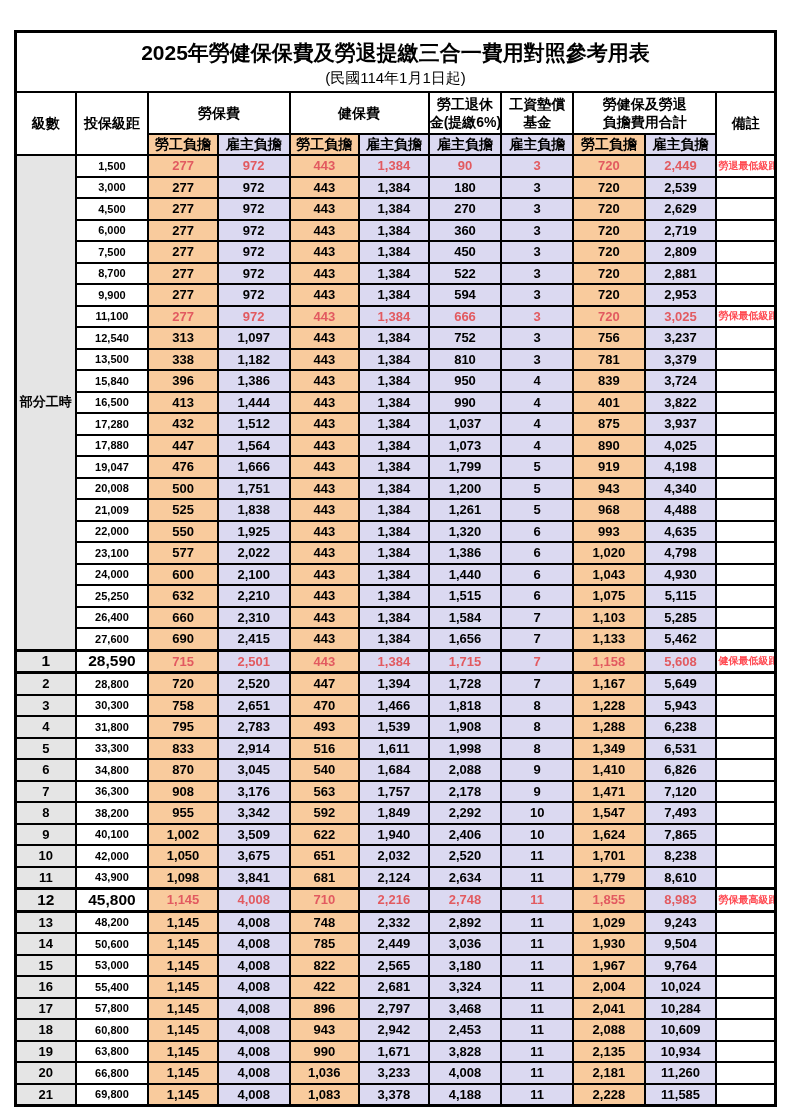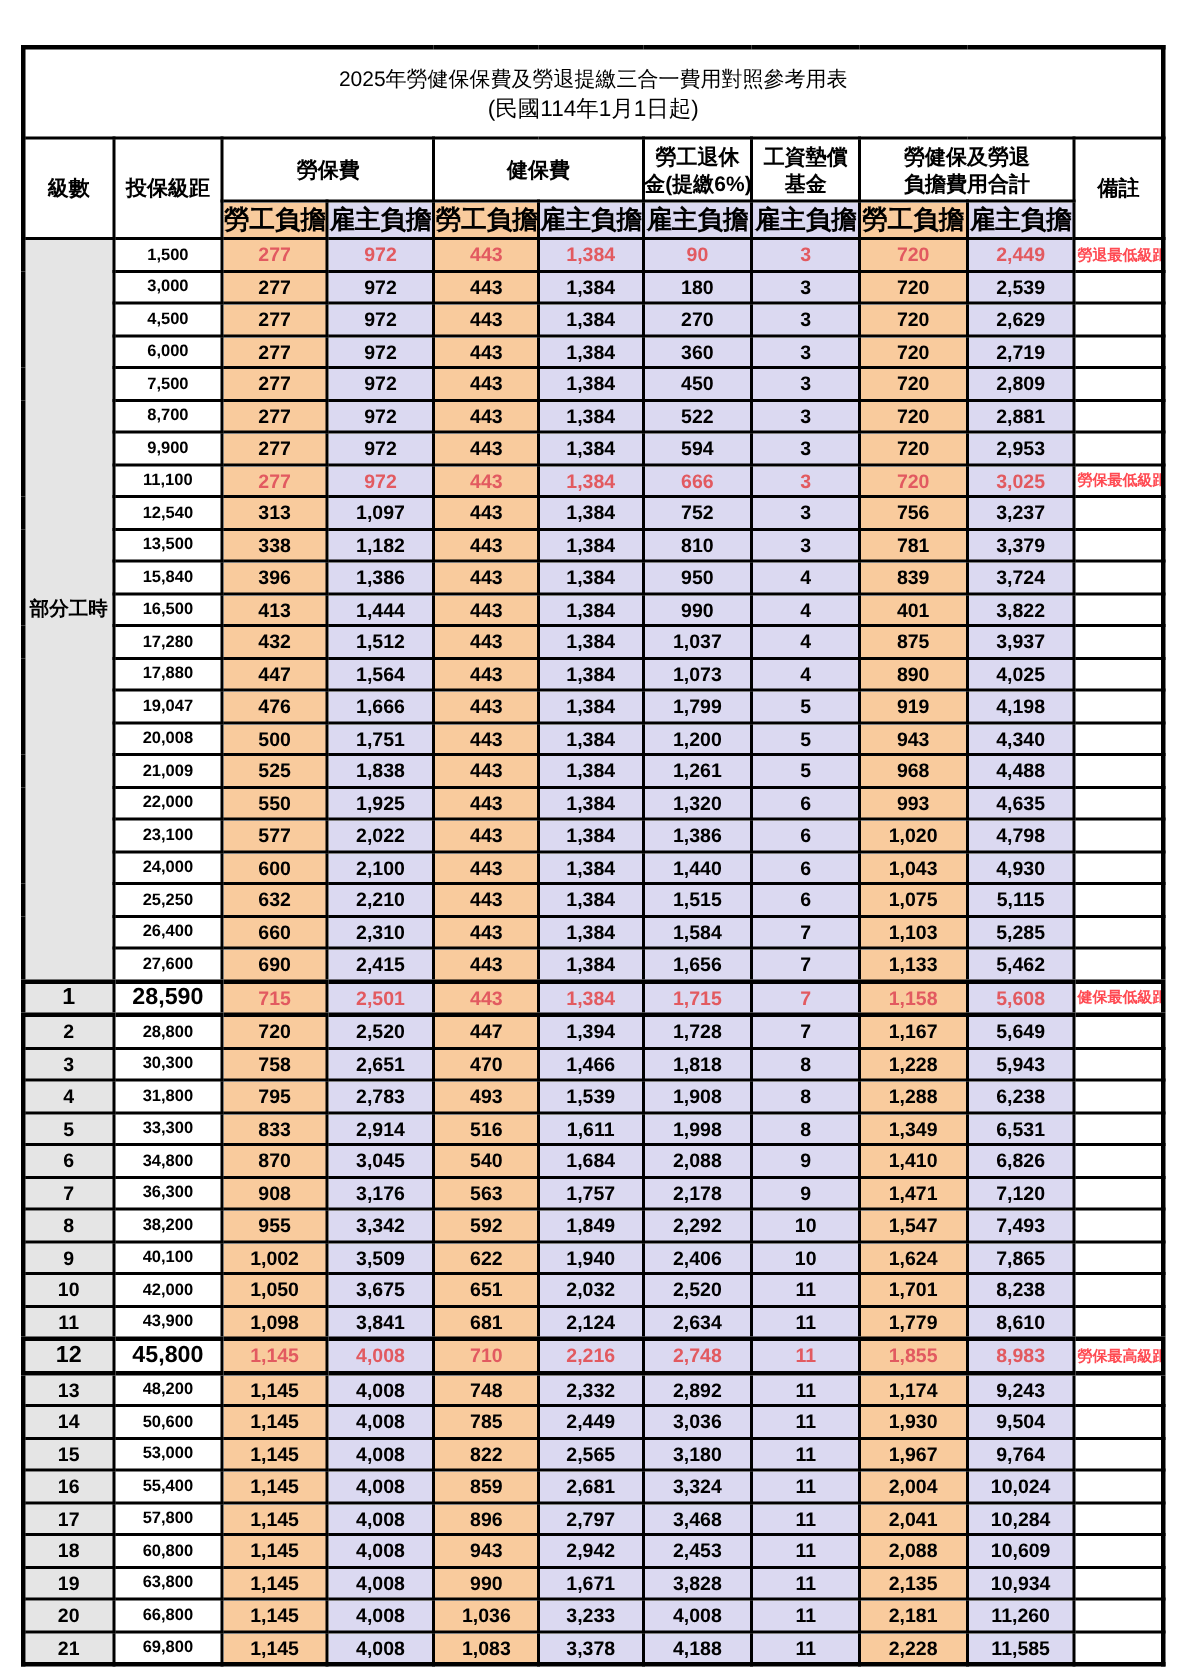--- a/index.html
+++ b/index.html
@@ -13,25 +13,25 @@
     border-collapse:collapse;table-layout:fixed;width:763px;
     font-family:"Liberation Sans","DejaVu Sans",sans-serif;
   }
   th,td{
     border:2px solid #000;padding:0;text-align:center;vertical-align:middle;
     font-weight:bold;color:#000;background:#fff;overflow:hidden;white-space:nowrap;
   }
   table{border:3px solid #000;}
   
   tr.title-row th{height:58px;border-bottom:2px solid #000;}
-  .title-line{font-size:14px;font-weight:normal;line-height:1.55;}
+  .title-line{font-size:21px;font-weight:bold;line-height:1.55;}
   .subtitle-line{font-size:15px;font-weight:normal;line-height:1.2;}
   
   tr.h1 th{height:40px;font-size:14px;line-height:1.3;}
-  tr.h2 th{height:19px;font-size:17px;}
+  tr.h2 th{height:19px;font-size:14px;}
   th.emp,td.emp{background:#F9CB9D;}
   th.er,td.er{background:#DBD9F1;}
   
   tbody td{height:19.5px;font-size:13px;}
   td.lvl{font-size:13px;background:#e5e5e5;}
   td.bracket{font-size:11px;background:#fff;}
   td.part-time{font-size:13px;letter-spacing:0;}
   td.remark{font-size:10px;padding:0 1px;}
   tr.red-row td.val{color:#E25A60;}
   tr.red-row td.remark{color:#FF4A52;}
@@ -529,21 +529,21 @@
         </tr>
         <tr>
           <td class="lvl">13</td>
           <td class="bracket">48,200</td>
           <td class="val emp">1,145</td>
           <td class="val er">4,008</td>
           <td class="val emp">748</td>
           <td class="val er">2,332</td>
           <td class="val er">2,892</td>
           <td class="val er">11</td>
-          <td class="val emp">1,174</td>
+          <td class="val emp">1,029</td>
           <td class="val er">9,243</td>
           <td class="remark"></td>
         </tr>
         <tr>
           <td class="lvl">14</td>
           <td class="bracket">50,600</td>
           <td class="val emp">1,145</td>
           <td class="val er">4,008</td>
           <td class="val emp">785</td>
           <td class="val er">2,449</td>
@@ -564,21 +564,21 @@
           <td class="val er">11</td>
           <td class="val emp">1,967</td>
           <td class="val er">9,764</td>
           <td class="remark"></td>
         </tr>
         <tr>
           <td class="lvl">16</td>
           <td class="bracket">55,400</td>
           <td class="val emp">1,145</td>
           <td class="val er">4,008</td>
-          <td class="val emp">859</td>
+          <td class="val emp">422</td>
           <td class="val er">2,681</td>
           <td class="val er">3,324</td>
           <td class="val er">11</td>
           <td class="val emp">2,004</td>
           <td class="val er">10,024</td>
           <td class="remark"></td>
         </tr>
         <tr>
           <td class="lvl">17</td>
           <td class="bracket">57,800</td>

